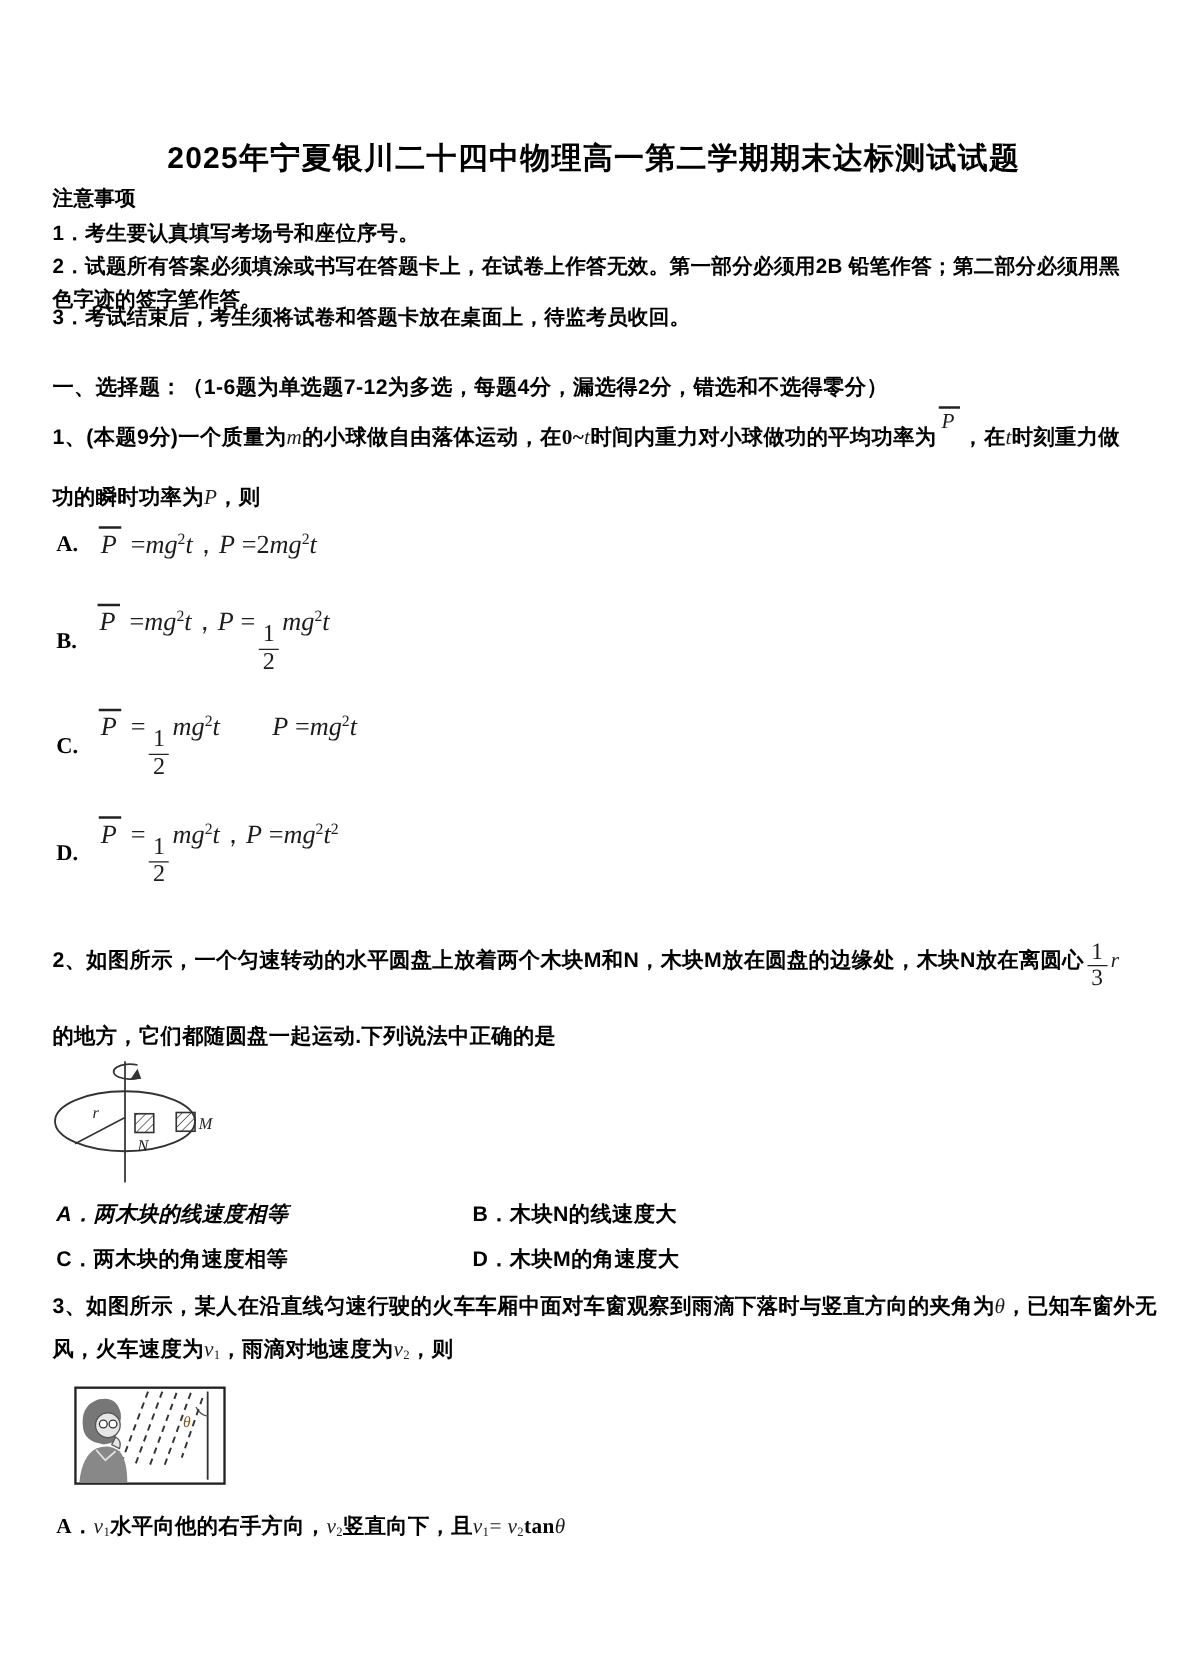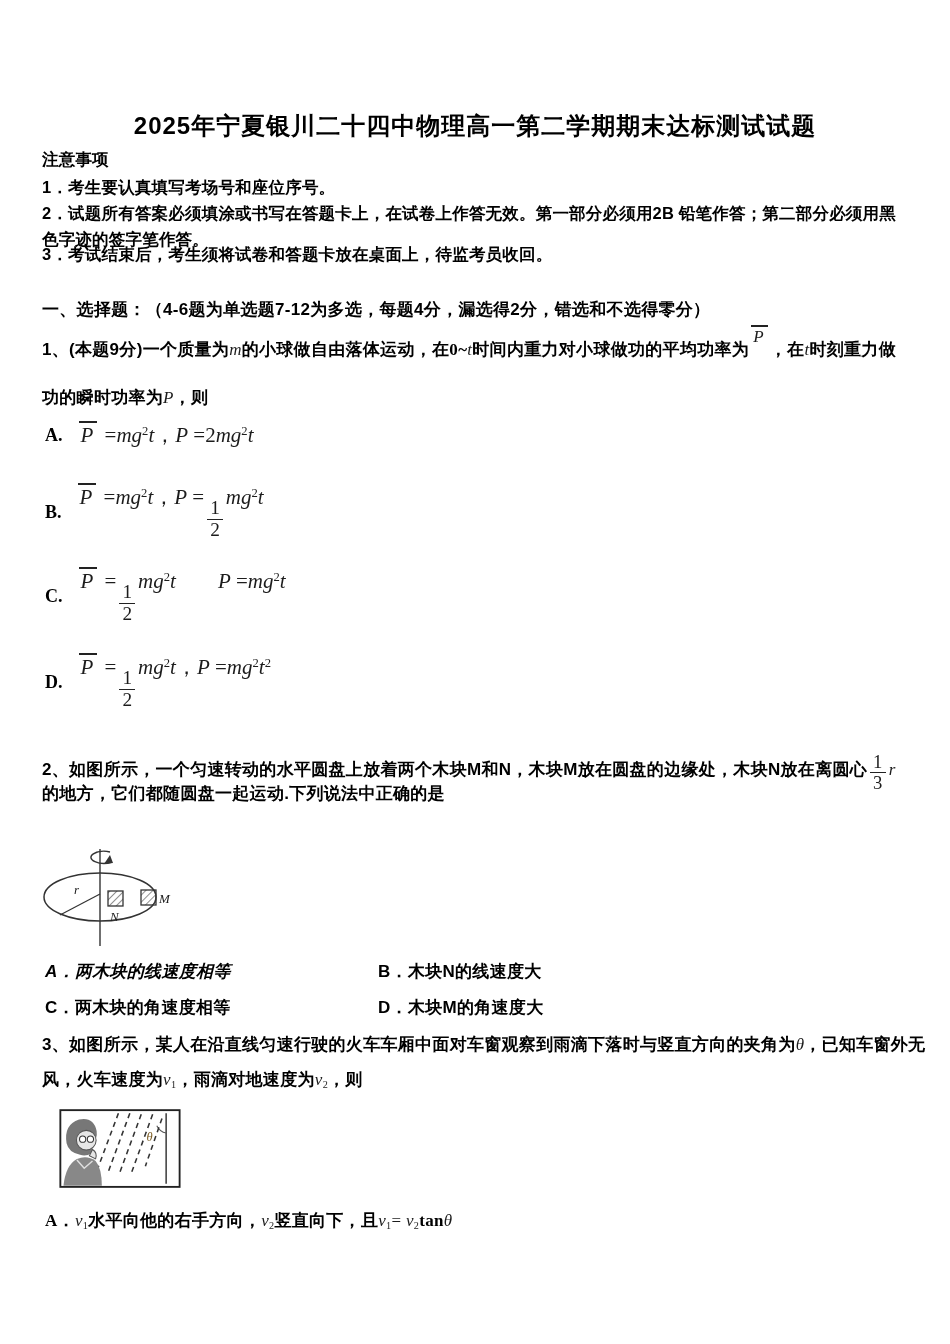--- a/index.html
+++ b/index.html
@@ -34,21 +34,21 @@
 <div class="page">
 
   <div class="abs title" style="top:110px;">2025年宁夏银川二十四中物理高一第二学期期末达标测试试题</div>
 
   <div class="abs noticeline" style="top:149px;left:42px;">注意事项</div>
   <div class="abs noticeline" style="top:177px;left:42px;">1．考生要认真填写考场号和座位序号。</div>
   <div class="abs noticeline" style="top:203px;left:42px;">2．试题所有答案必须填涂或书写在答题卡上，在试卷上作答无效。第一部分必须用2B 铅笔作答；第二部分必须用黑</div>
   <div class="abs noticeline" style="top:229px;left:42px;font-family:Liberation Serif, serif;">色字迹的签字笔作答。</div>
   <div class="abs noticeline" style="top:244px;left:42px;">3．考试结束后，考生须将试卷和答题卡放在桌面上，待监考员收回。</div>
 
-  <div class="abs bodyline" style="top:299px;left:42px;">一、选择题：（4-6题为单选题7-12为多选，每题4分，漏选得2分，错选和不选得零分）</div>
+  <div class="abs bodyline" style="top:299px;left:42px;">一、选择题：（1-6题为单选题7-12为多选，每题4分，漏选得2分，错选和不选得零分）</div>
 
   <div class="abs bodyline" style="top:338px;left:42px;"><span class="rm">1、(本题9分)一个质量为</span><span class="mi">m</span><span class="rm">的小球做自由落体运动，在</span><span class="b">0~</span><span class="mi">t</span><span class="rm">时间内重力对小球做功的平均功率为</span><span class="pbar raise">P</span><span class="rm">，在</span><span class="mi">t</span><span class="rm">时刻重力做</span></div>
   <div class="abs bodyline" style="top:387px;left:42px;text-align:right;"><span class="rm">功的瞬时功率为</span><span class="mi">P</span><span class="rm">，则</span></div>
 
   <div class="optrow" style="top:414px;height:42px;">
     <span class="optlabel">A.</span>
     <span class="formula"><span class="pbar">P</span><span class="fr"> =</span><span class="mi">mg</span><span class="sup">2</span><span class="mi">t</span><span class="fr">，</span><span class="mi">P</span><span class="fr"> =</span><span class="fr">2</span><span class="mi">mg</span><span class="sup">2</span><span class="mi">t</span></span>
   </div>
   <div class="optrow" style="top:476px;height:72px;">
     <span class="optlabel">B.</span>
@@ -57,21 +57,21 @@
   <div class="optrow" style="top:560px;height:72px;">
     <span class="optlabel">C.</span>
     <span class="formula"><span class="pbar">P</span><span class="fr"> =</span><span class="frac"><span class="fnum">1</span><span class="fden">2</span></span><span class="mi">mg</span><span class="sup">2</span><span class="mi">t</span><span class="fr">　　</span><span class="mi">P</span><span class="fr"> =</span><span class="mi">mg</span><span class="sup">2</span><span class="mi">t</span></span>
   </div>
   <div class="optrow" style="top:646px;height:72px;">
     <span class="optlabel">D.</span>
     <span class="formula"><span class="pbar">P</span><span class="fr"> =</span><span class="frac"><span class="fnum">1</span><span class="fden">2</span></span><span class="mi">mg</span><span class="sup">2</span><span class="mi">t</span><span class="fr">，</span><span class="mi">P</span><span class="fr"> =</span><span class="mi">mg</span><span class="sup">2</span><span class="mi">t</span><span class="sup">2</span></span>
   </div>
 
   <div class="abs bodyline" style="top:752px;left:42px;"><span class="rm">2、如图所示，一个匀速转动的水平圆盘上放着两个木块M和N，木块M放在圆盘的边缘处，木块N放在离圆心</span><span class="frac raise2"><span class="fnum">1</span><span class="fden">3</span></span><span class="mi">r</span></div>
-  <div class="abs bodyline" style="top:783px;left:42px;">的地方，它们都随圆盘一起运动.下列说法中正确的是</div>
+  <div class="abs bodyline" style="top:818px;left:42px;">的地方，它们都随圆盘一起运动.下列说法中正确的是</div>
 
   <svg class="abs" style="top:842px;left:38px;" width="280" height="115" viewBox="0 0 280 115">
     <defs>
       <pattern id="hatch" width="5" height="5" patternUnits="userSpaceOnUse" patternTransform="rotate(45)">
         <line x1="0" y1="0" x2="0" y2="5" stroke="#444" stroke-width="1.2"></line>
       </pattern>
     </defs>
     <line x1="62" y1="7" x2="62" y2="104" stroke="#333" stroke-width="1.4"></line>
     <path d="M 72 10 A 13 6 0 1 0 74 20" fill="none" stroke="#333" stroke-width="1.4"></path>
     <polygon points="75,21 66,22 72,13" fill="#333"></polygon>

